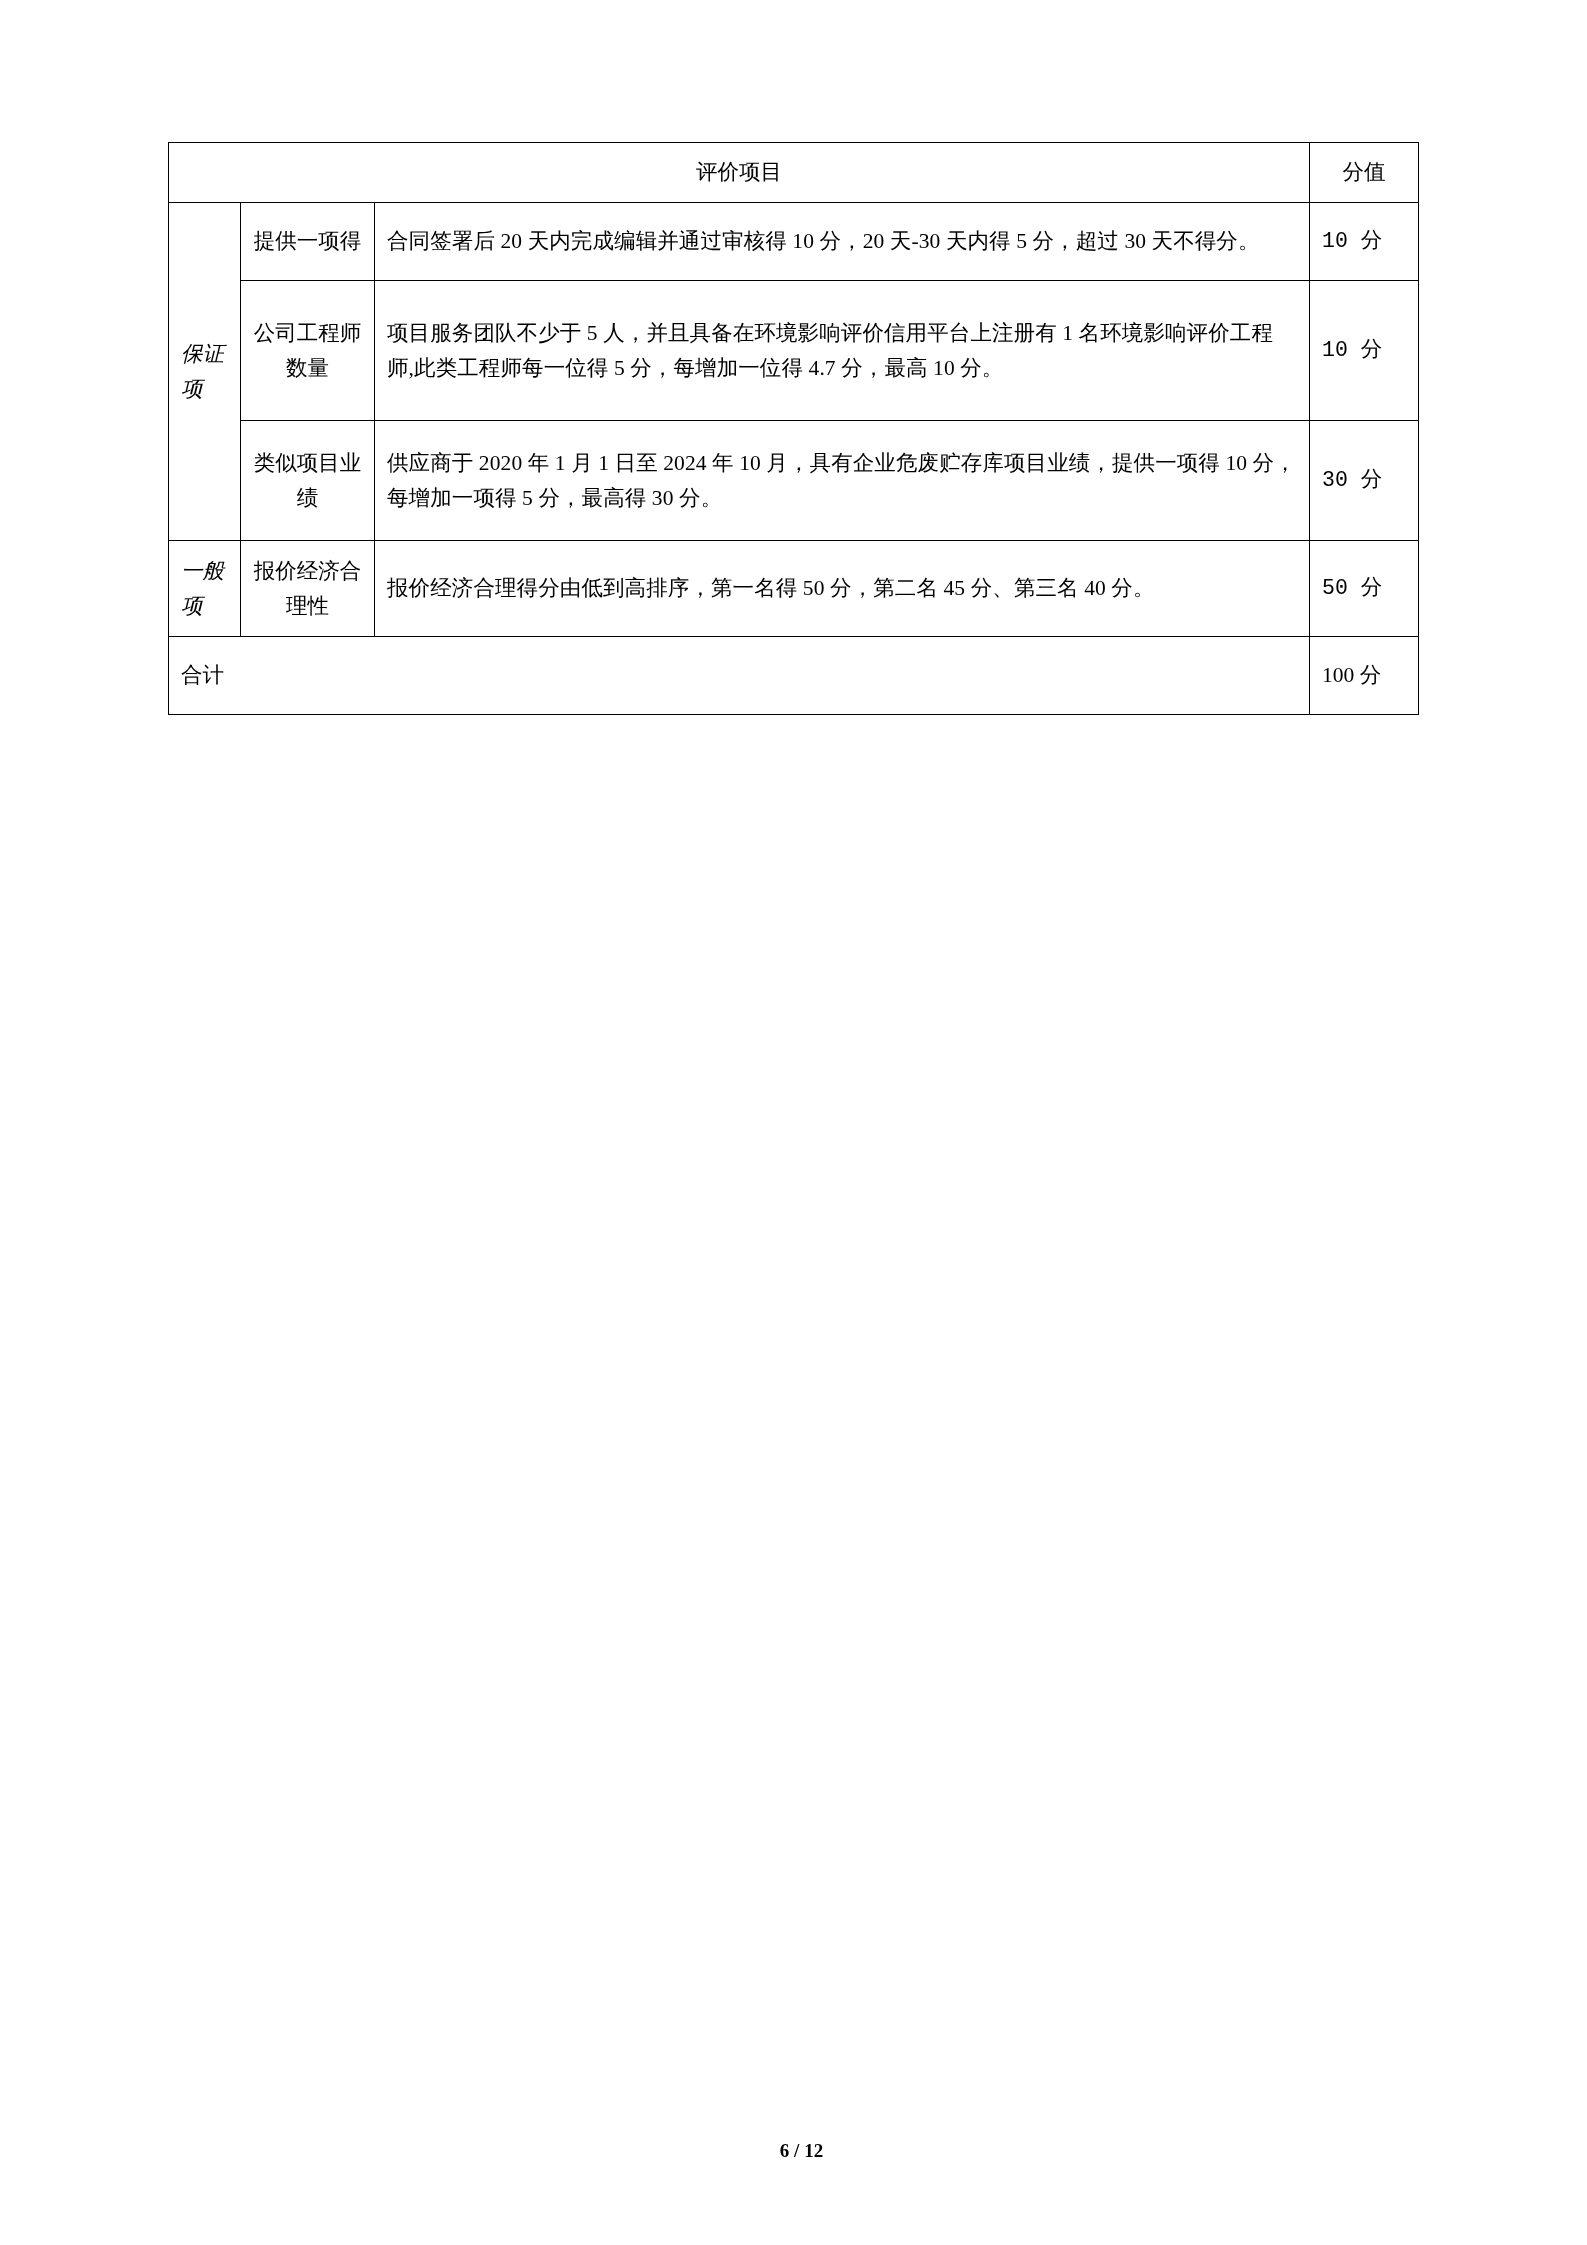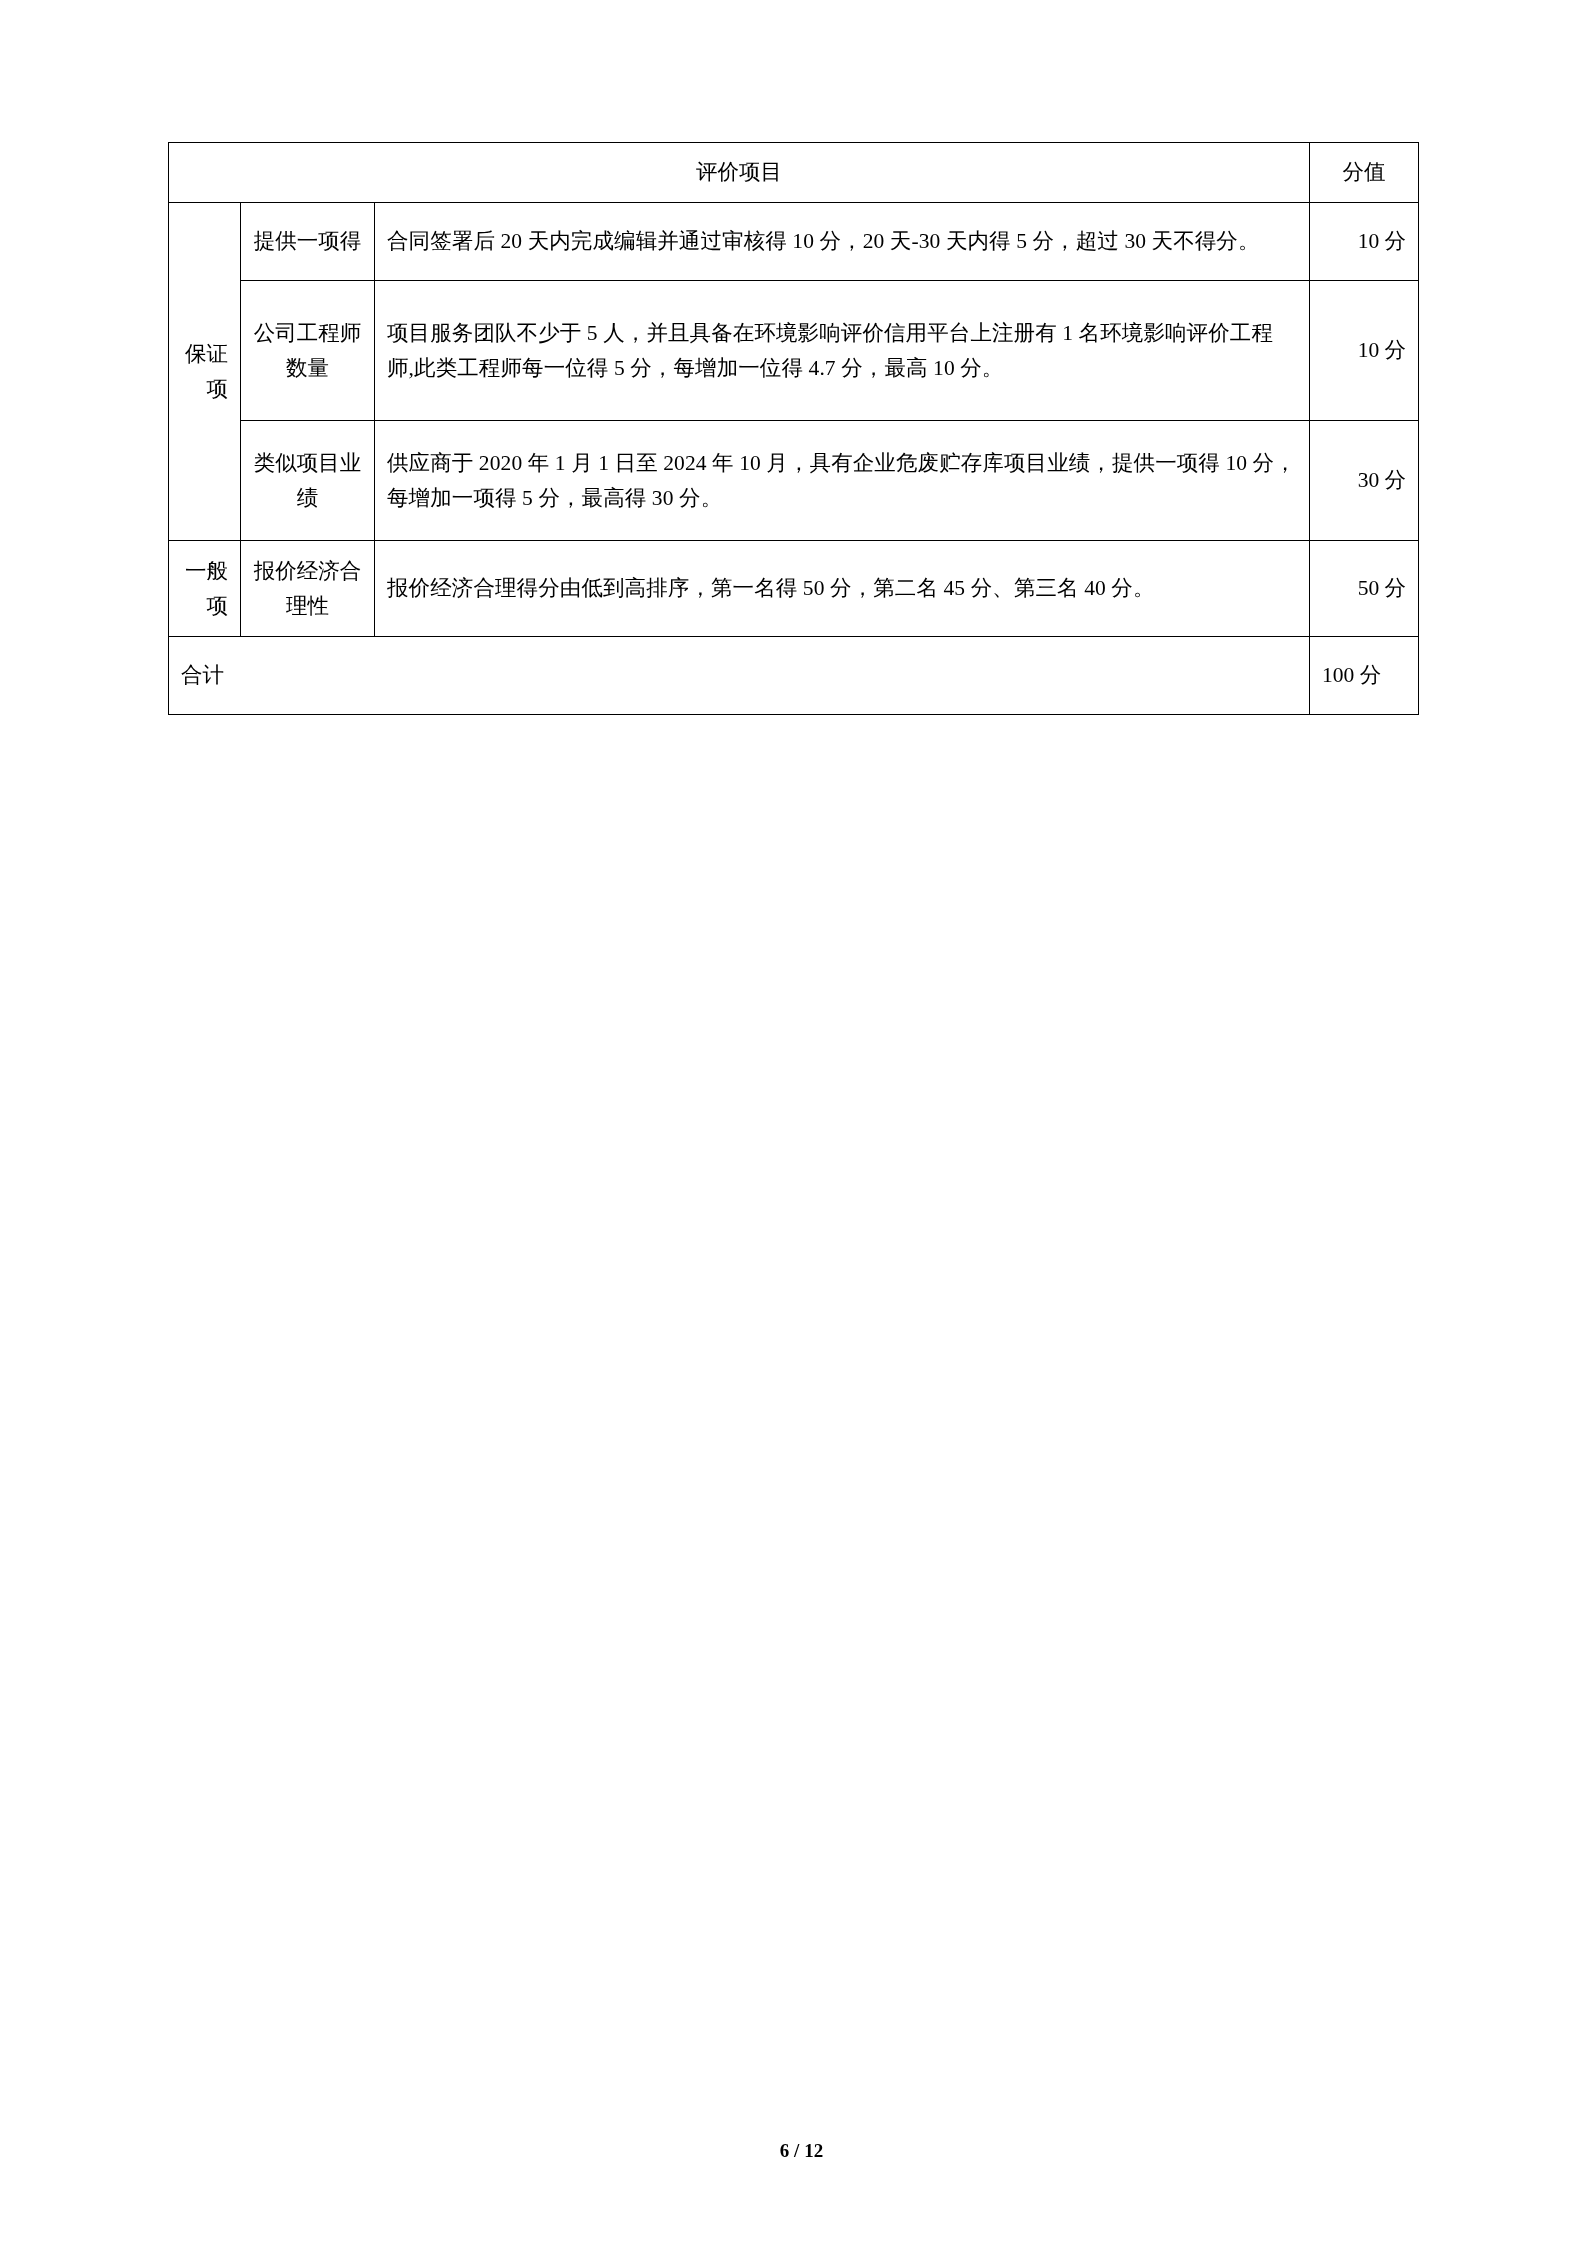--- a/index.html
+++ b/index.html
@@ -49,41 +49,43 @@
   .hdr-item {
     text-align: center;
     height: 60px;
     font-size: 21.5px;
   }
   .hdr-score {
     text-align: center;
     font-size: 21.5px;
   }
   .cat-cell {
-    text-align: right;
+    text-align: left;
     font-size: 21.5px;
     line-height: 1.55;
     padding-left: 14px;
     padding-right: 14px;
+    font-style: italic;
   }
   .name-cell {
     text-align: center;
     font-size: 21.5px;
     line-height: 1.6;
   }
   .desc-cell {
     text-align: left;
     font-size: 21.5px;
     line-height: 1.72;
     padding: 14px 16px 14px 14px;
     letter-spacing: 0.1px;
   }
   .score-cell {
-    text-align: right;
+    text-align: left;
     font-size: 21.5px;
+    font-family: Liberation Mono, monospace;
   }
   .total-cell {
     font-size: 21.5px;
     height: 78px;
   }
   .row-resp { height: 78px; }
   .row-eng { height: 140px; padding-left: 8px; }
   .row-perf { height: 120px; }
   .row-price { height: 96px; }
 

